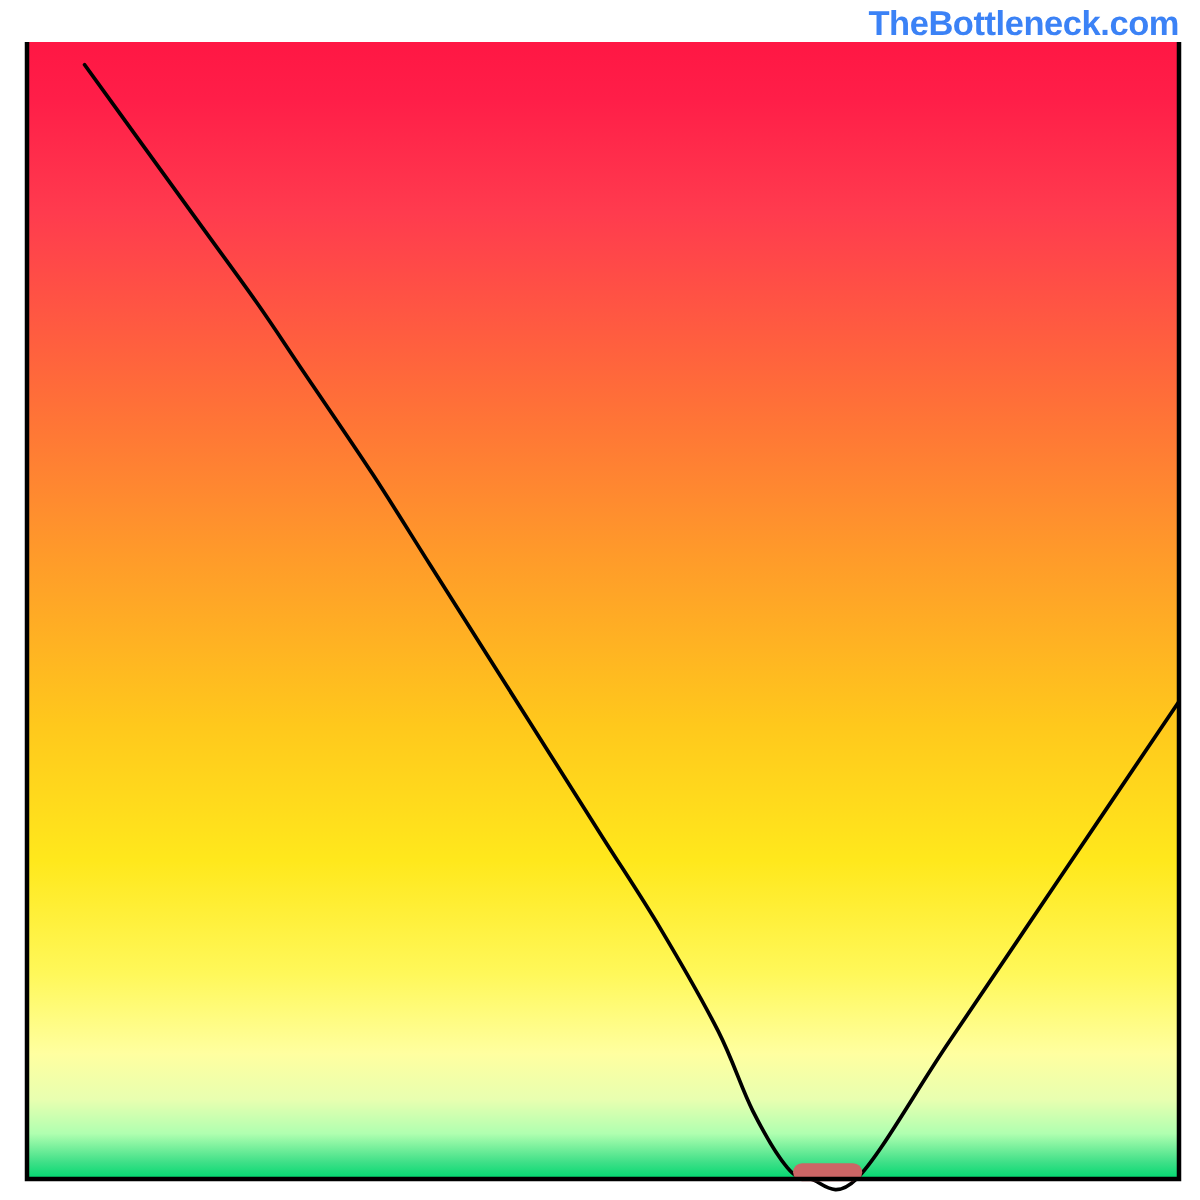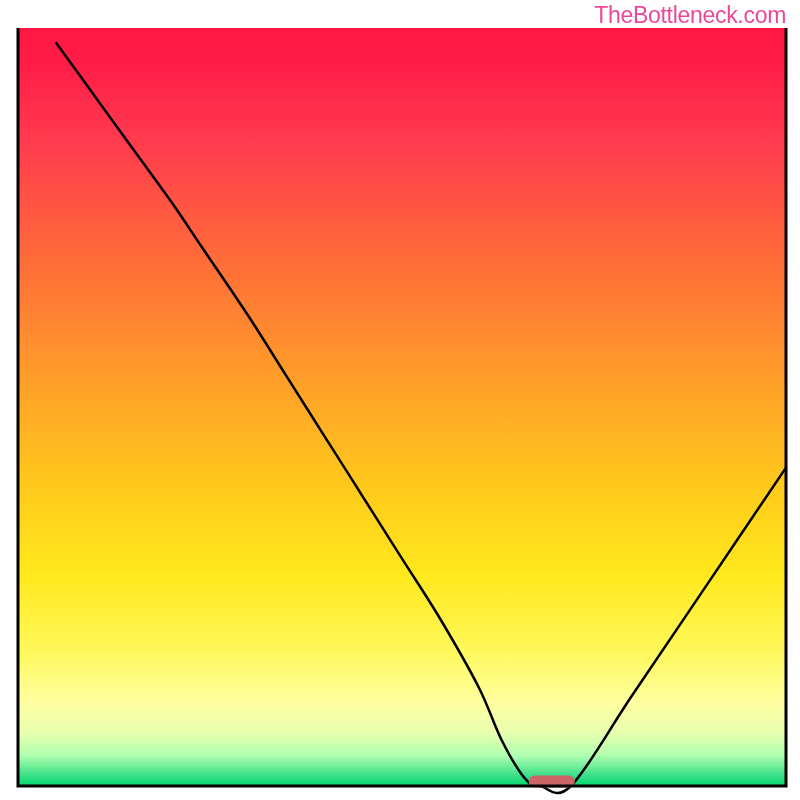--- a/index.html
+++ b/index.html
@@ -14,22 +14,22 @@
   .container {
     position: relative;
     width: 800px;
     height: 800px;
   }
   .watermark {
     position: absolute;
     top: 2px;
     right: 14px;
     font-size: 23px;
-    font-weight: 400;
-    color: #ec4899;
+    font-weight: 700;
+    color: #3b82f6;
     letter-spacing: -0.3px;
     z-index: 10;
   }
   svg.chart {
     position: absolute;
     top: 0;
     left: 0;
     width: 800px;
     height: 800px;
   }

